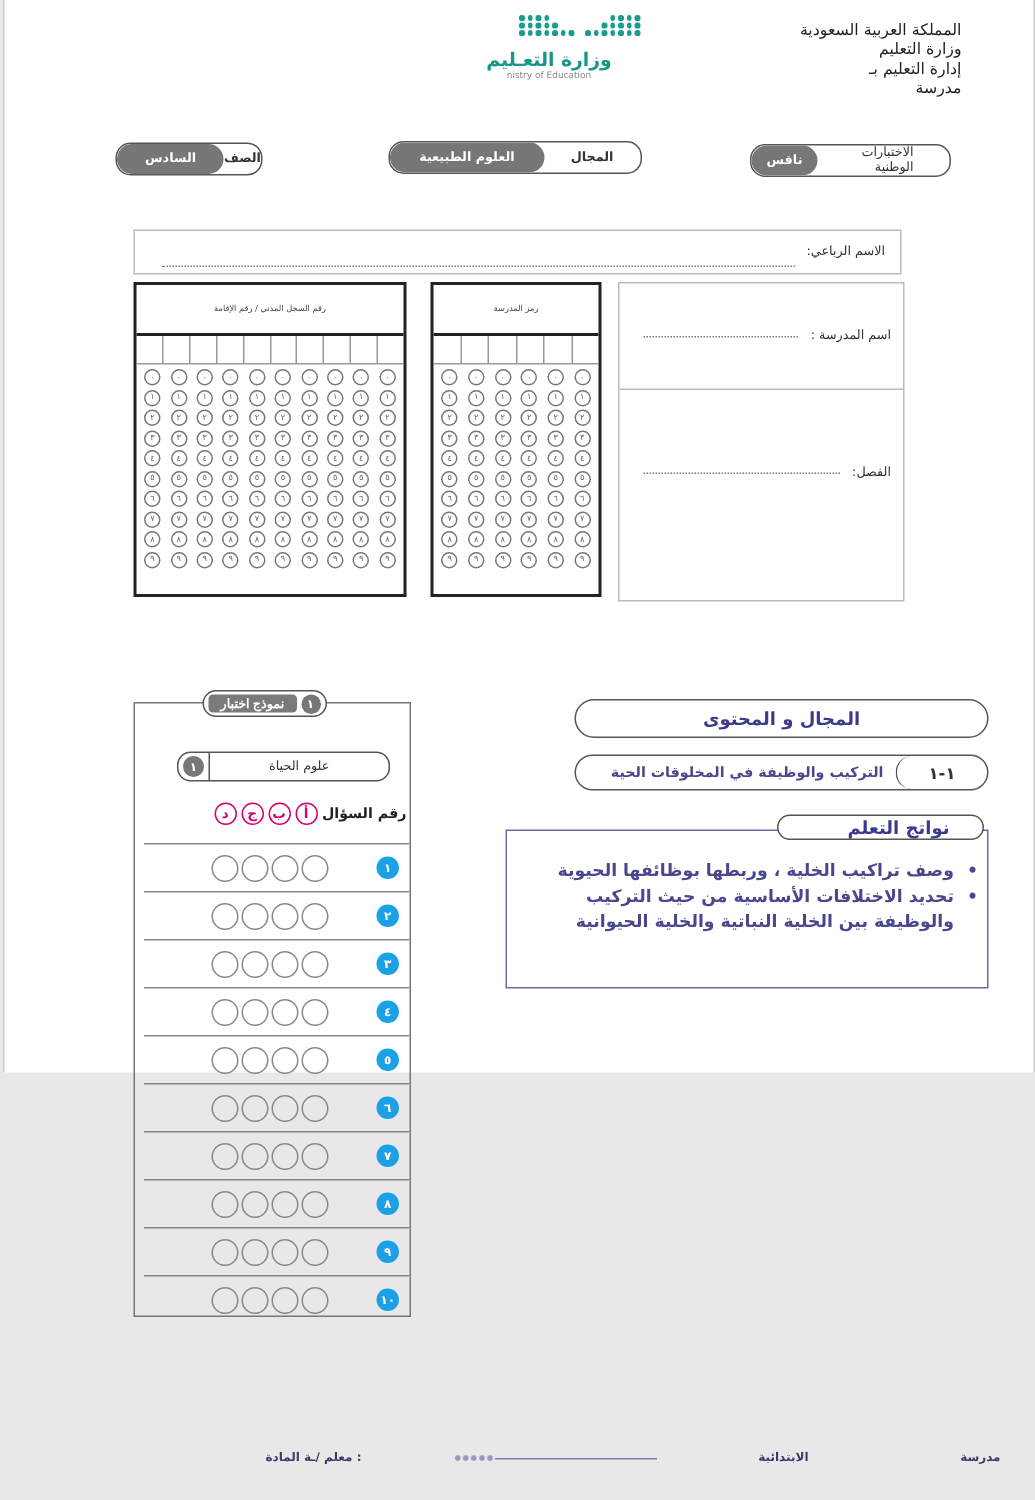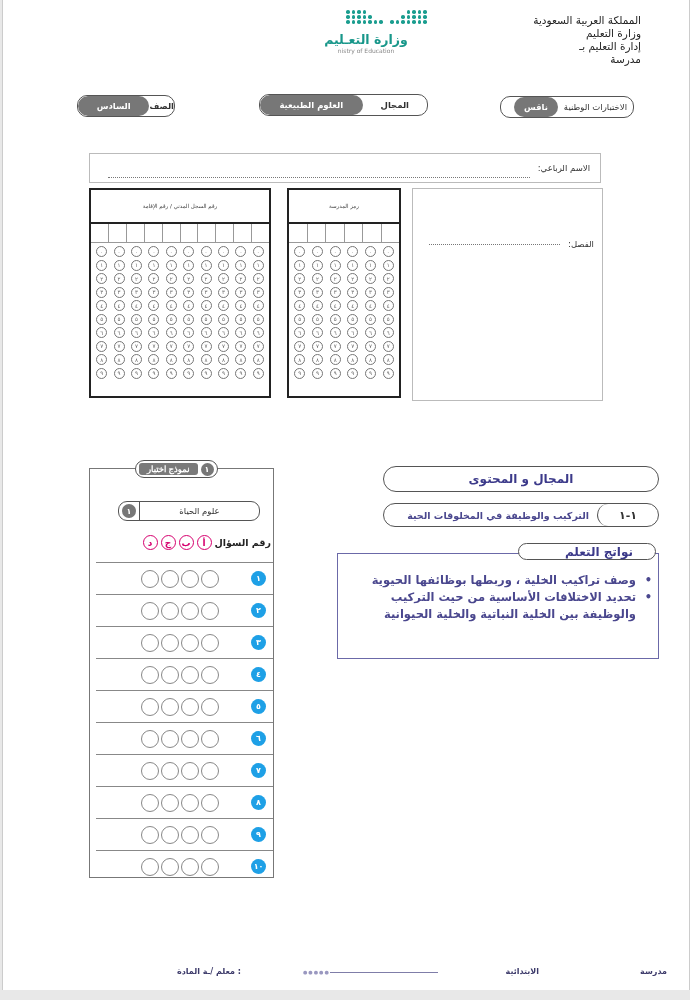--- a/index.html
+++ b/index.html
@@ -1,17 +1,17 @@
 <!DOCTYPE html>
 <html><head>
 <meta charset="utf-8">
 <style>
   html,body{margin:0;padding:0;}
   body{width:690px;height:1000px;background:#e8e8e8;font-family:"DejaVu Sans",sans-serif;position:relative;overflow:hidden;}
-  .page{position:absolute;left:2px;top:0;width:686px;height:990px;background:#fff;border-right:1px solid #ccc;border-left:1px solid #ccc;}
+  .page{position:absolute;left:2px;top:0;width:686px;height:715px;background:#fff;border-right:1px solid #ccc;border-left:1px solid #ccc;}
   .abs{position:absolute;}
   .rtl{direction:rtl;}
   .hdr-line{font-size:10.5px;color:#222;text-align:right;line-height:13px;}
   
   .logo-dots{display:grid;grid-template-columns:repeat(15,4px);gap:1.5px;}
   .logo-dots span{width:3.5px;height:3.5px;border-radius:50%;background:#1a9d8f;}
   .logo-dots span.off{background:transparent;}
   .logo-ar{font-size:12.5px;font-weight:bold;color:#18978a;text-align:center;}
   .logo-en{font-size:6px;color:#888;text-align:center;}
   
@@ -112,21 +112,21 @@
         <span></span>
         <span></span>
         <span></span>
         <span></span>
       </div>
     <div class="logo-ar" style="margin-top:8px;">وزارة التعـليم</div>
     <div class="logo-en">nistry of Education</div>
   </div>
 
   <div class="pill" style="right:55px;top:96px;width:132px;">
-    <span class="lbl" style="padding:0 6px;font-weight:normal;">الاختبارات الوطنية</span>
+    <span class="lbl" style="padding:0 24px;font-weight:normal;">الاختبارات الوطنية</span>
     <span class="val">ناقس</span>
   </div>
   <div class="pill" style="left:256px;top:94px;width:167px;">
     <span class="lbl" style="padding:0 18px;">المجال</span>
     <span class="val" style="flex:1;justify-content:center;">العلوم الطبيعية</span>
   </div>
   <div class="pill" style="left:74px;top:95px;width:96px;">
     <span class="lbl" style="padding:0 0;">الصف</span>
     <span class="val" style="flex:1;justify-content:center;padding:0 4px;text-align:right;">السادس</span>
   </div>
@@ -322,20 +322,24 @@
         <div class="bub">٩</div>
         <div class="bub">٩</div>
         <div class="bub">٩</div>
         <div class="bub">٩</div>
         <div class="bub">٩</div>
         <div class="bub">٩</div>
       </div>
   </div>
 
   <div class="abs infobox" style="left:409px;top:188px;width:189px;height:211px;">
+    <div class="inforow">
+      <span>اسم المدرسة :</span>
+      <span class="dots-line" style="margin-bottom:0;align-self:center;"></span>
+    </div>
     <div class="inforow" style="padding-top:20px;">
       <span>الفصل:</span>
       <span class="dots-line" style="margin-bottom:0;align-self:center;"></span>
     </div>
   </div>
 
   <div class="abs ansbox" style="left:86px;top:468px;width:183px;height:408px;">
     <div class="ans-header">
       <span class="numcirc">١</span>
       <span class="txt">نموذج اختبار</span>

